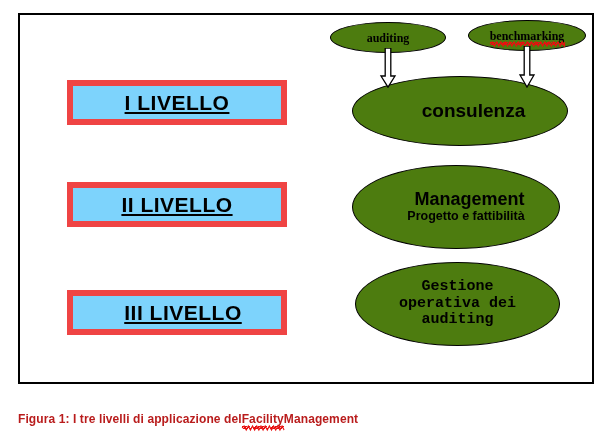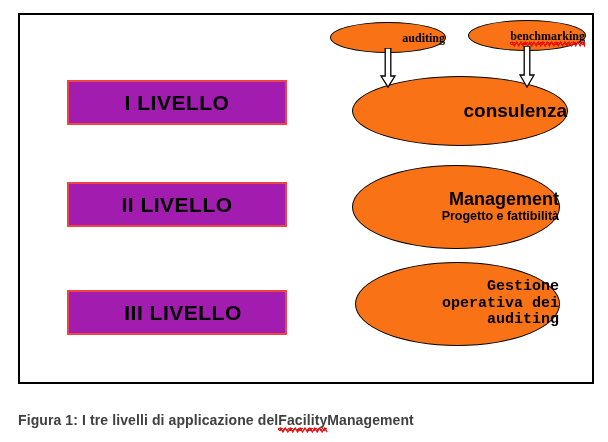--- a/index.html
+++ b/index.html
@@ -30,50 +30,51 @@
     width: 576px;
     height: 371px;
     border: 2px solid #000000;
     box-sizing: border-box;
     background: #ffffff;
   }
 
   
   .level-box {
     position: absolute;
-    border: 2px solid #ef4444;
+    border: 6px solid #ef4444;
     box-sizing: border-box;
-    background: #a21caf;
+    background: #7dd3fc;
     display: flex;
     align-items: center;
     justify-content: center;
+    text-decoration: underline;
   }
   .level-box-label {
     font-family: "Liberation Sans", sans-serif;
     font-size: 21px;
     font-weight: bold;
     color: #000000;
     letter-spacing: 0.5px;
     line-height: 1;
     white-space: nowrap;
   }
   #level-box-1 { left: 67px;  top: 80px;  width: 220px; height: 45px; }
   #level-box-2 { left: 67px;  top: 182px; width: 220px; height: 45px; }
   #level-box-3 { left: 67px;  top: 290px; width: 220px; height: 45px; padding-left: 12px; }
 
   
   .ellipse {
     position: absolute;
     border: 1.5px solid #000000;
     border-radius: 50%;
     box-sizing: border-box;
-    background: #f97316;
+    background: #4d7c0f;
     display: flex;
     flex-direction: column;
-    align-items: flex-end;
+    align-items: center;
     justify-content: center;
     text-align: center;
   }
 
   #ellipse-auditing {
     left: 330px; top: 22px; width: 116px; height: 31px;
     z-index: 4;
   }
   #ellipse-benchmarking {
     left: 468px; top: 20px; width: 118px; height: 31px;
@@ -164,23 +165,23 @@
   }
   #arrow-auditing   { left: 378px; top: 48px; width: 20px; height: 40px; }
   #arrow-benchmarking { left: 517px; top: 46px; width: 20px; height: 42px; }
 
   
   .caption {
     position: absolute;
     left: 18px;
     top: 412px;
     font-family: "Liberation Sans", sans-serif;
-    font-size: 14px;
-    font-weight: bold;
-    color: #404040;
+    font-size: 12px;
+    font-weight: bold;
+    color: #b91c1c;
     white-space: nowrap;
     letter-spacing: 0.1px;
   }
   .caption .word { display: inline-block; }
 </style>
 </head>
 <body>
 
 <div id="figure-root">
 

